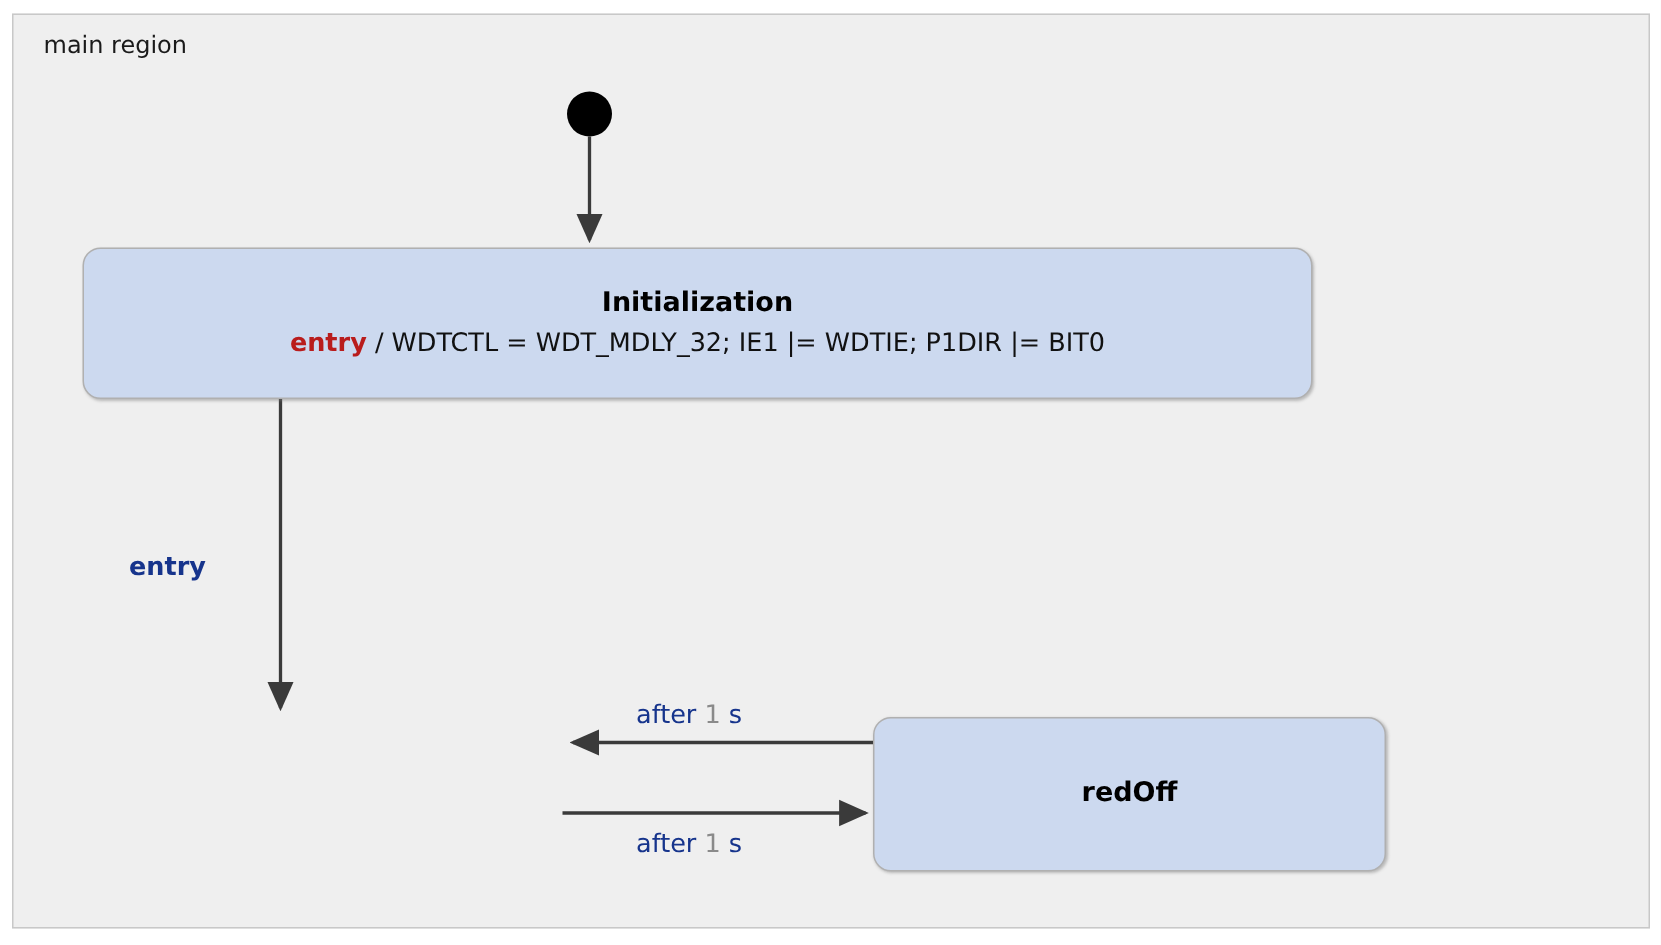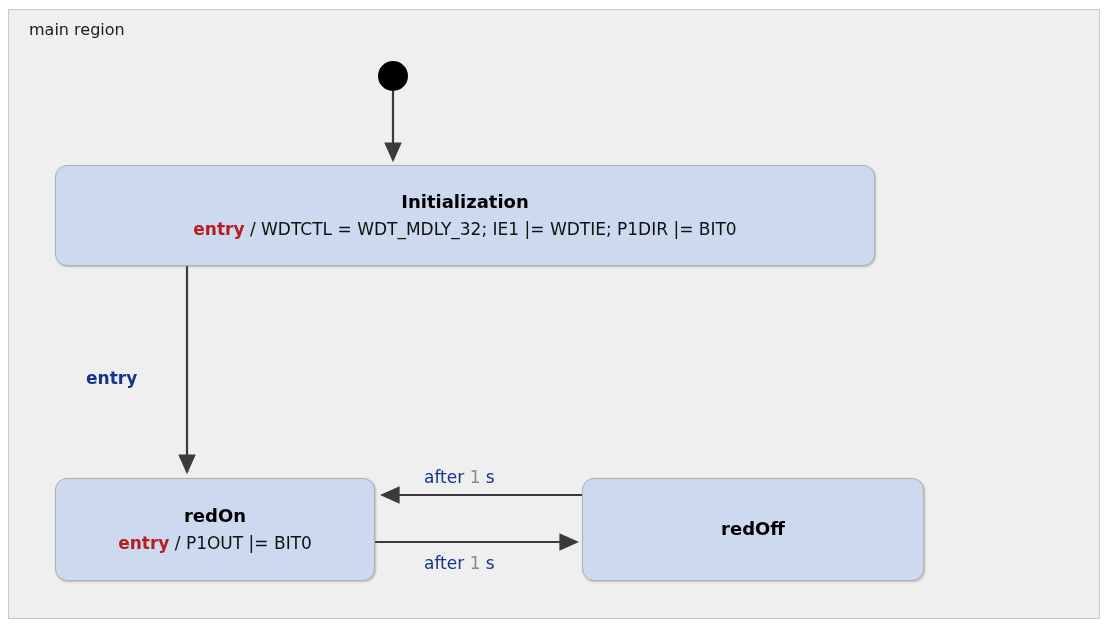--- a/index.html
+++ b/index.html
@@ -178,26 +178,20 @@
     </g>
   </svg>
 
   <div class="state" id="state-init">
     <div class="state-name">Initialization</div>
     <div class="state-action">
       <span class="kw">entry</span><span> / </span><span>WDTCTL = WDT_MDLY_32; IE1 |= WDTIE; P1DIR |= BIT0</span>
     </div>
   </div>
 
-  <div class="state" id="state-redon">
-    <div class="state-name">redOn</div>
-    <div class="state-action">
-      <span class="kw">entry</span><span> / </span><span>P1OUT |= BIT0</span>
-    </div>
-  </div>
 
   <div class="state" id="state-redoff">
     <div class="state-name">redOff</div>
   </div>
 
   <div class="trans-label" id="label-always">entry</div>
 
   <div class="trans-label" id="label-after-top">
     <span class="tkw">after</span>
     <span class="tval">1</span>

